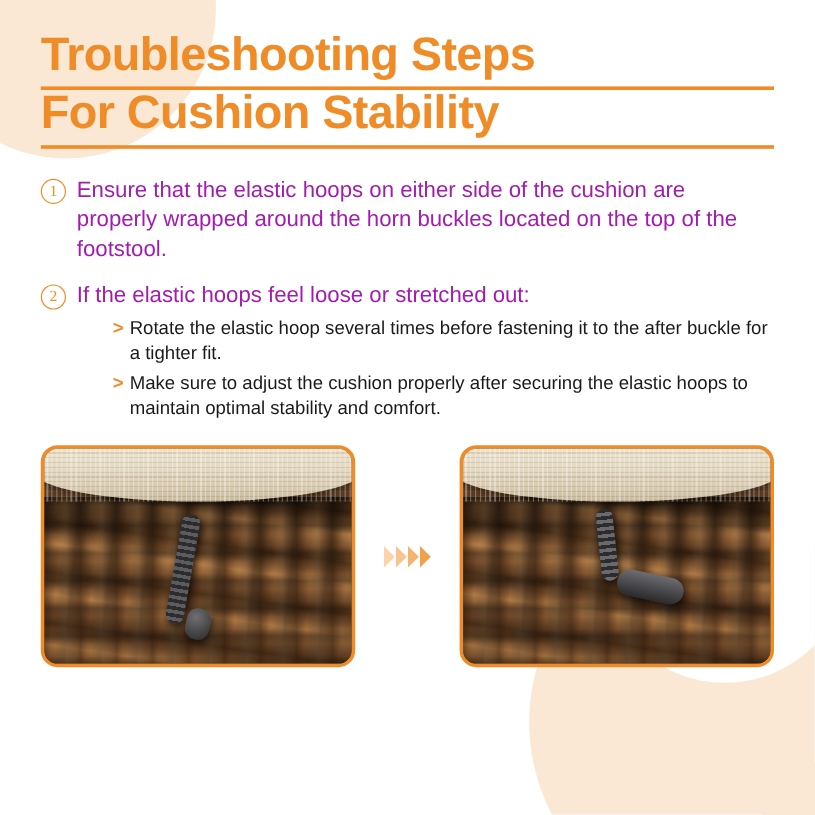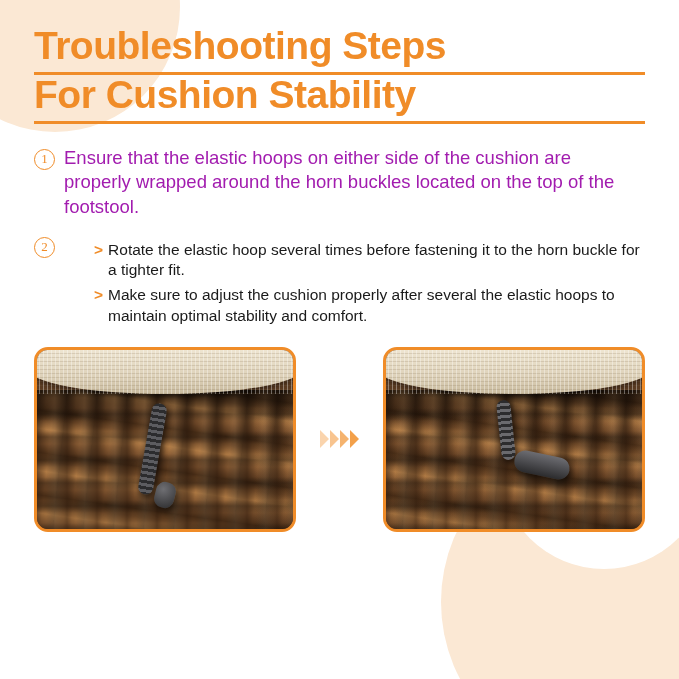--- a/index.html
+++ b/index.html
@@ -249,28 +249,29 @@
     <div class="steps">
 
       <div class="step">
         <div class="step-num">1</div>
         <div class="step-text">Ensure that the elastic hoops on either side of the cushion are properly wrapped around the horn buckles located on the top of the footstool.</div>
       </div>
 
       <div class="step">
         <div class="step-num">2</div>
         <div>
+          <div class="step-text">If the elastic hoops feel loose or stretched out:</div>
           <div class="sub-list">
             <div class="sub-item">
               <span class="sub-bullet">&gt;</span>
-              <span>Rotate the elastic hoop several times before fastening it to the horn buckle for a tighter fit.</span>
+              <span>Rotate the elastic hoop several times before fastening it to the after buckle for a tighter fit.</span>
             </div>
             <div class="sub-item">
               <span class="sub-bullet">&gt;</span>
-              <span>Make sure to adjust the cushion properly after several the elastic hoops to maintain optimal stability and comfort.</span>
+              <span>Make sure to adjust the cushion properly after securing the elastic hoops to maintain optimal stability and comfort.</span>
             </div>
           </div>
         </div>
       </div>
 
     </div>
 
     <div class="images-row">
 
       <div class="photo">

